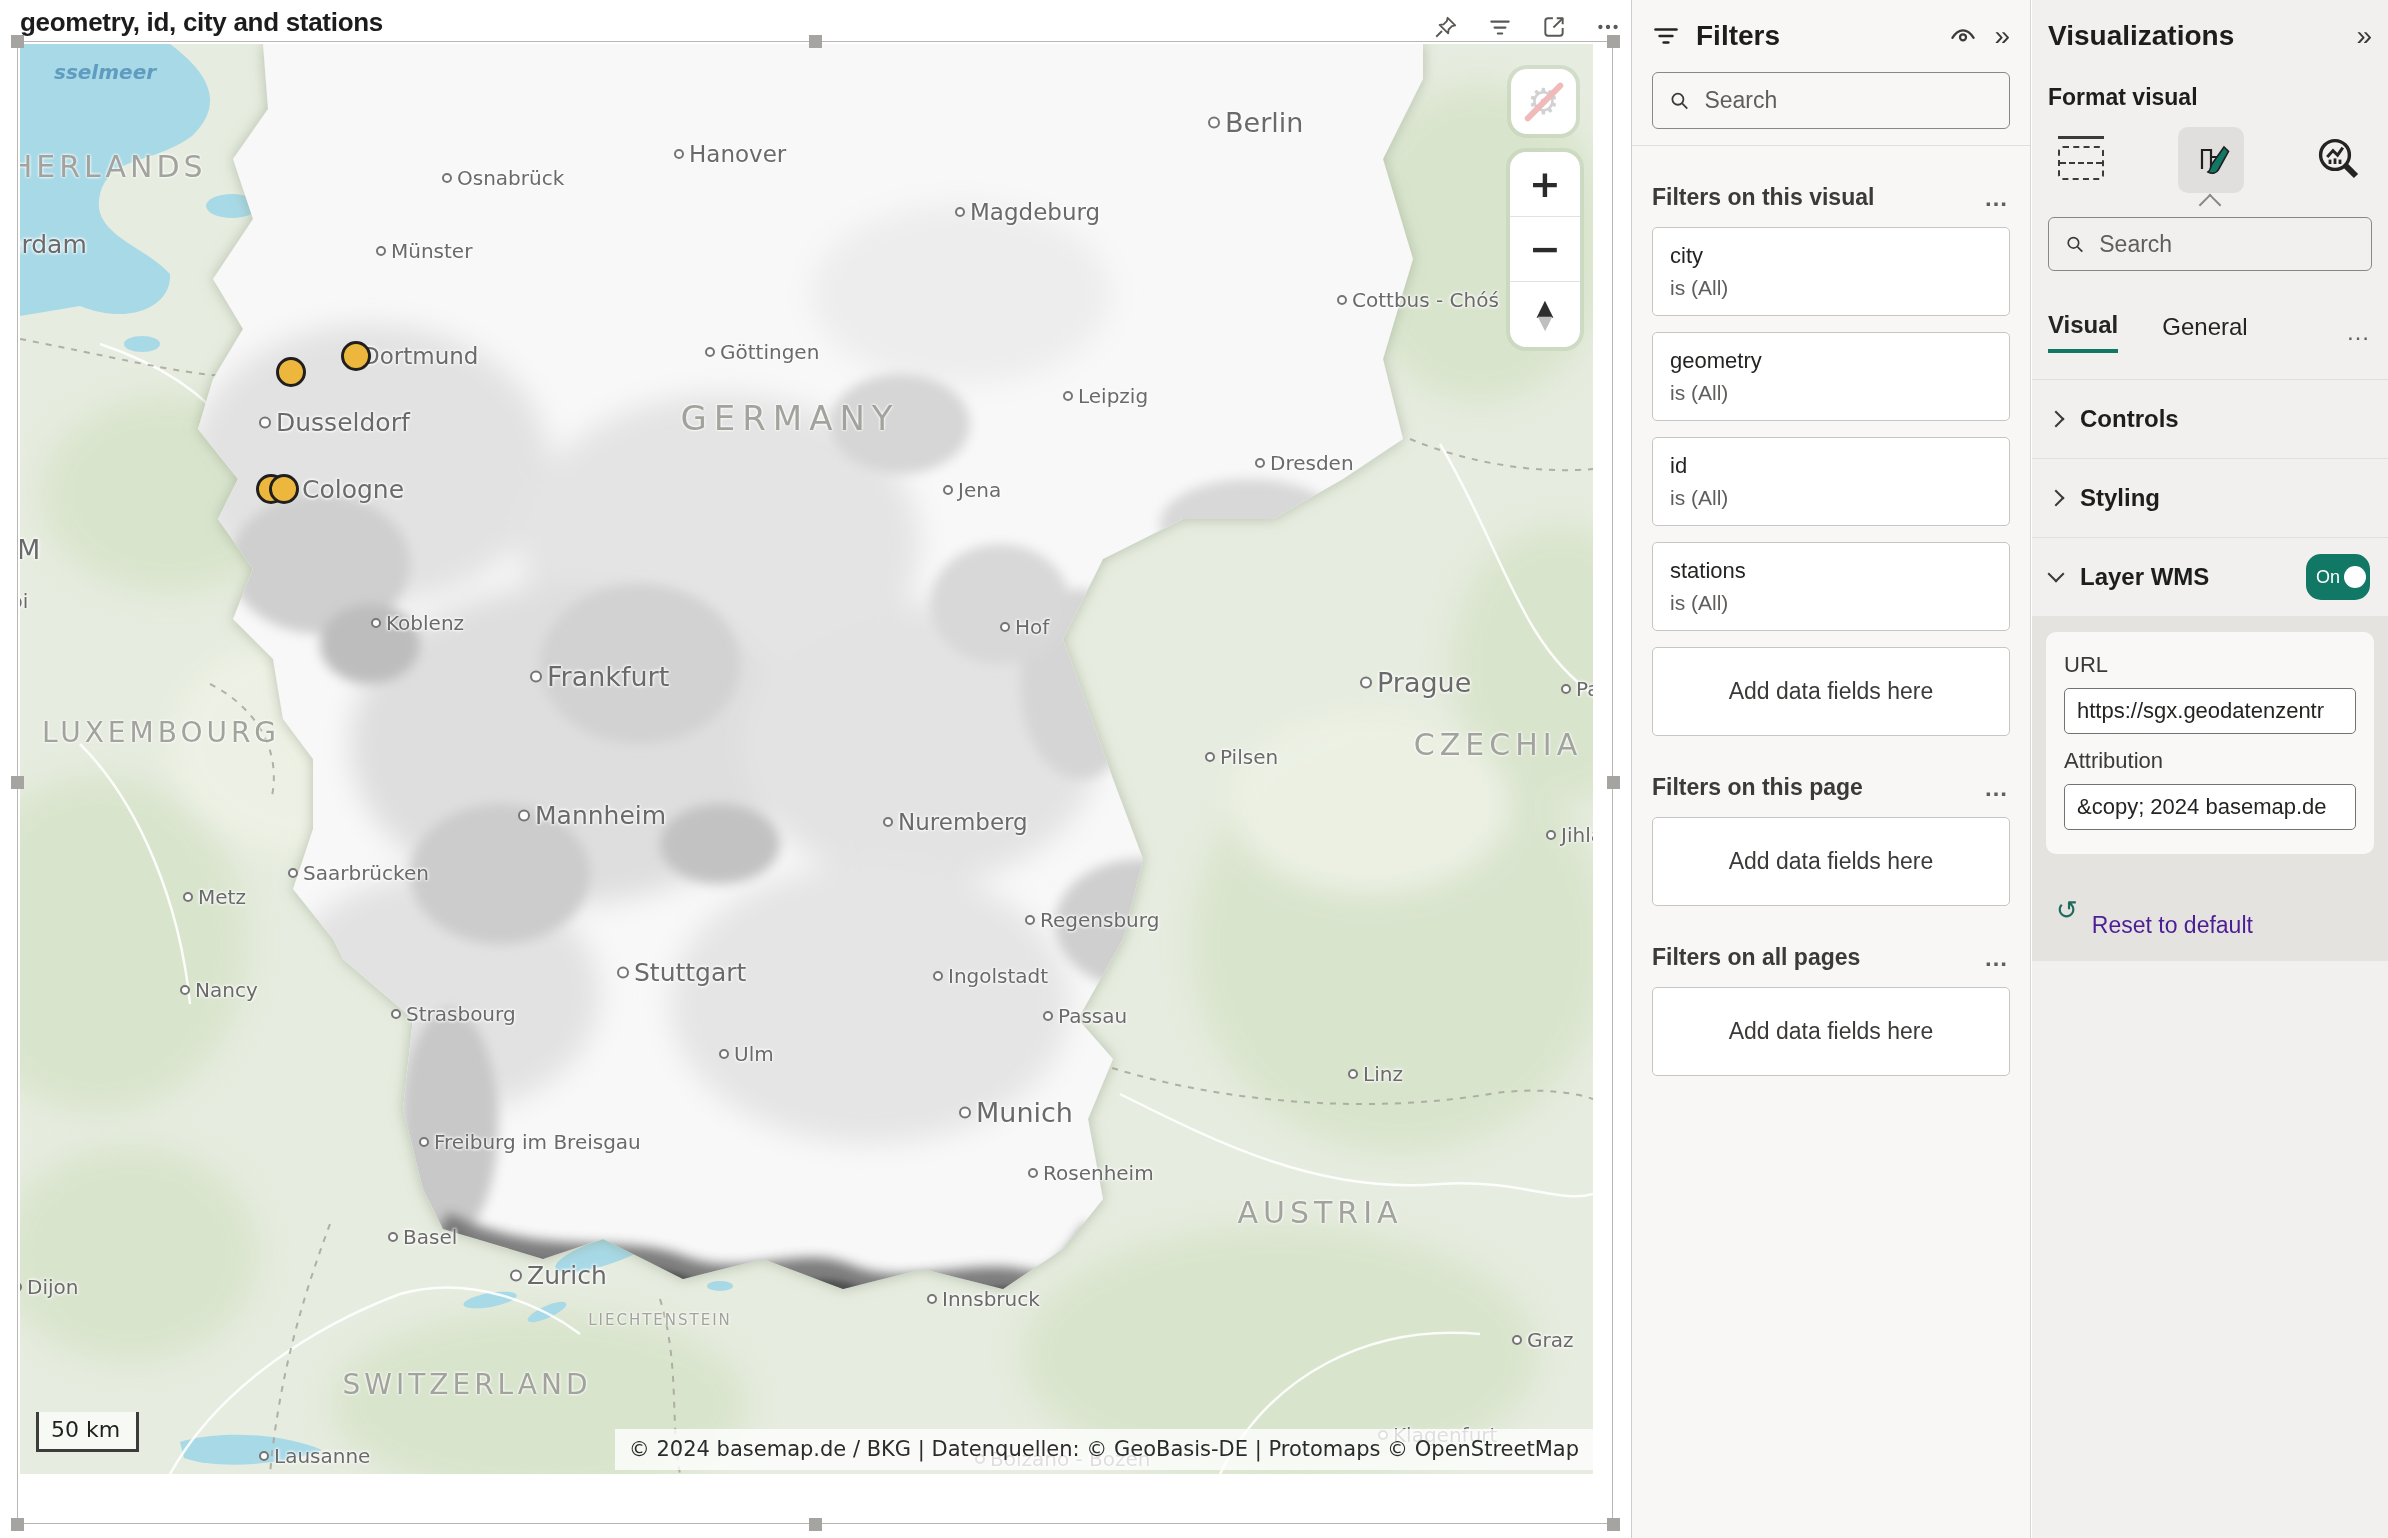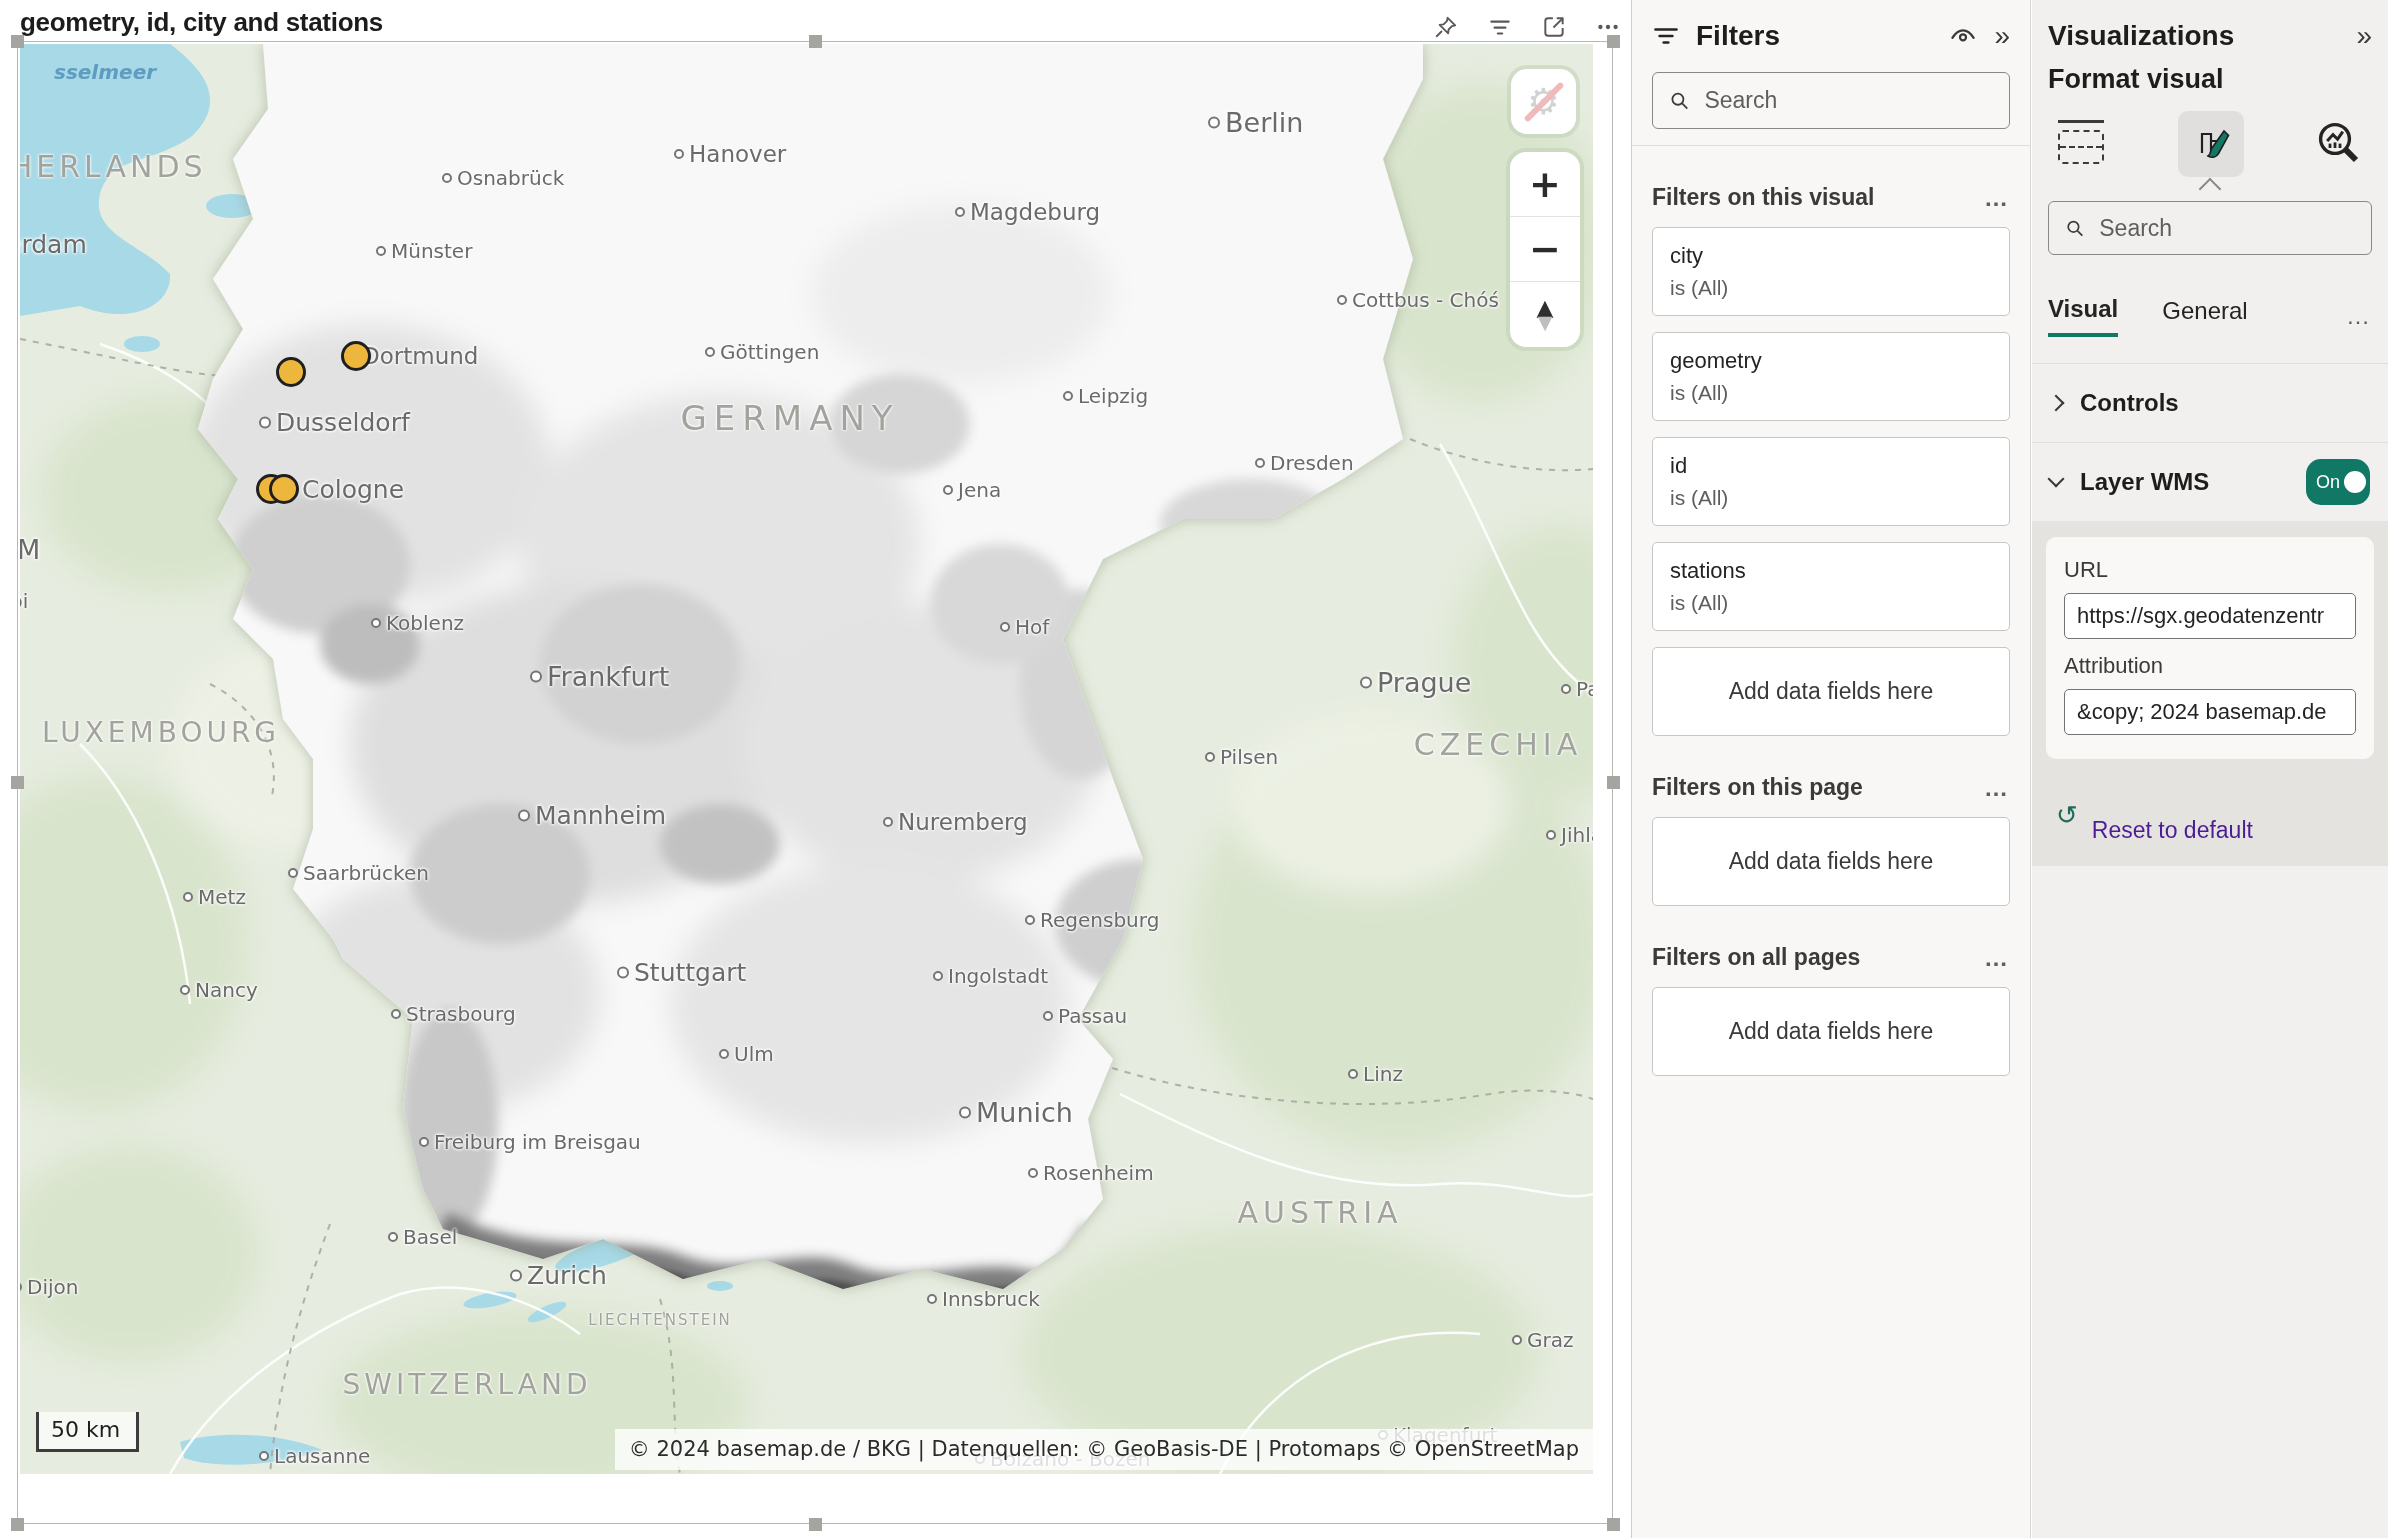--- a/index.html
+++ b/index.html
@@ -77,21 +77,21 @@
             margin-top:16px; cursor:pointer; }
   .f-card .f-field { font-size:22px; color:#252423; }
   .f-card .f-cond  { font-size:21px; color:#605e5c; margin-top:7px; }
   .f-add { background:#fff; border:1px solid #c8c6c4; border-radius:5px; height:89px; margin-top:16px;
            display:flex; align-items:center; justify-content:center; font-size:23px; color:#3b3a39; }
 
   
   #viz-panel { position:absolute; left:2032px; top:0; width:356px; height:1538px;
                background:#f1f0ee; padding:0 16px; }
   .vp-header { display:flex; align-items:center; justify-content:space-between; height:64px; padding-top:8px; }
-  .vp-sub { font-size:27px; font-weight:700; margin-top:0; color:#1d1d1d; }
+  .vp-sub { font-size:23px; font-weight:700; margin-top:20px; color:#1d1d1d; }
   .icon-row { display:flex; align-items:center; justify-content:space-between; margin-top:14px; padding:0 10px; height:70px; }
   .fmt-sel { width:66px; height:66px; background:#e1dfdd; border-radius:10px; display:flex;
              align-items:center; justify-content:center; cursor:pointer; }
   .build-icon { width:50px; height:48px; cursor:pointer; }
   .build-icon .solid { border-top:3px solid #3b3a39; width:46px; }
   .build-icon .dash { margin-top:7px; width:46px; height:34px; border:2px dashed #3b3a39; border-radius:5px;
                       display:flex; align-items:center; }
   .build-icon .dash i { display:block; width:100%; border-top:2px dashed #3b3a39; }
   .caret { width:16px; height:16px; border-left:2px solid #8a8886; border-top:2px solid #8a8886;
            transform:rotate(45deg); margin:2px auto 0; }
@@ -465,20 +465,24 @@
       <span class="tab">General</span>
       <span class="dots">…</span>
     </div>
 
     <div id="viz-sections">
         <div class="acc-row">
           <span class="acc-chev closed"></span>
           <span class="acc-label">Controls</span>
         </div>
         <div class="acc-row">
+          <span class="acc-chev closed"></span>
+          <span class="acc-label">Styling</span>
+        </div>
+        <div class="acc-row">
           <span class="acc-chev open"></span>
           <span class="acc-label">Layer WMS</span>
           <span class="toggle">
             <span class="t-lab">On</span>
             <span class="knob"></span>
           </span>
         </div>
       </div>
 
     <div class="wms-area">

